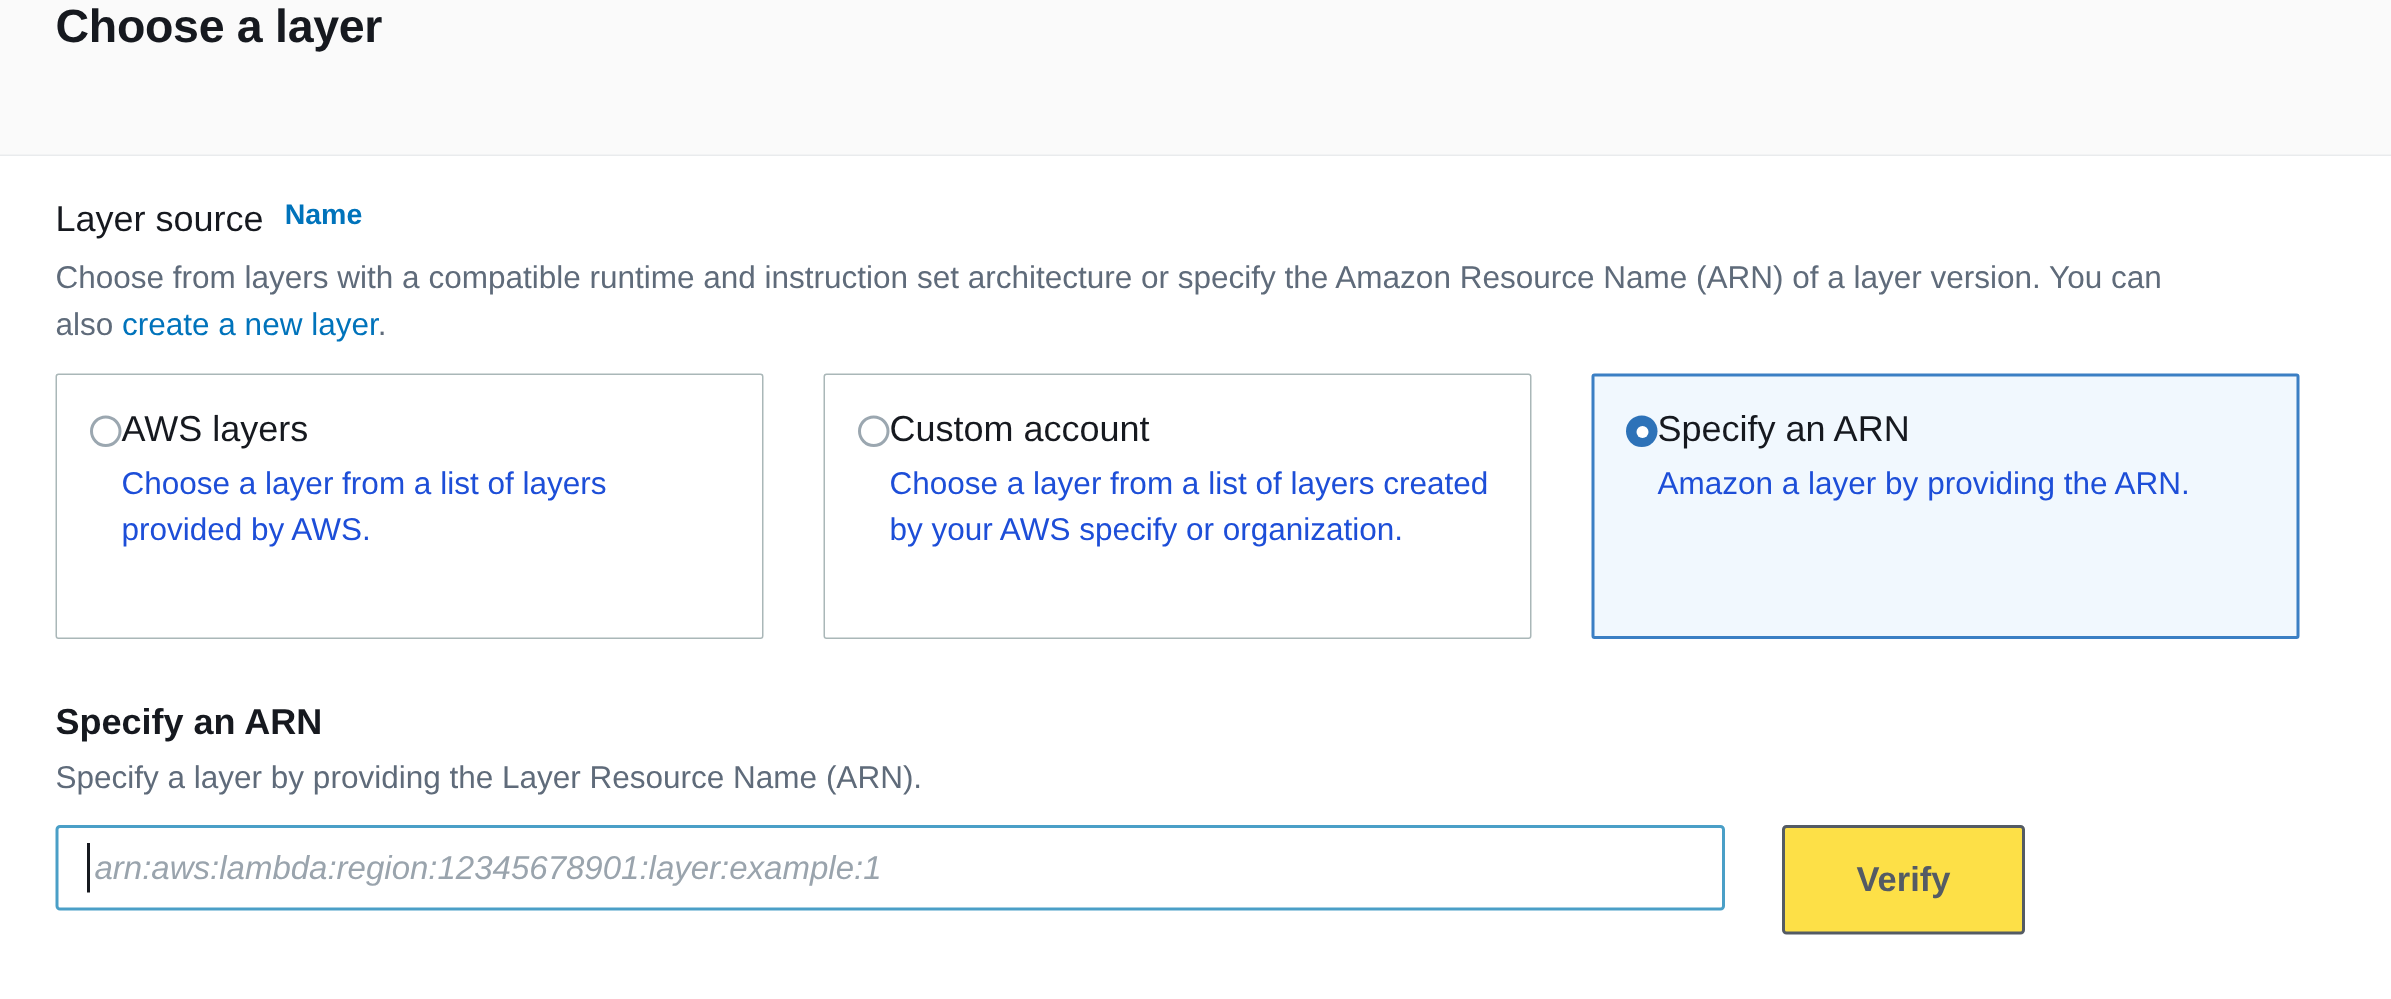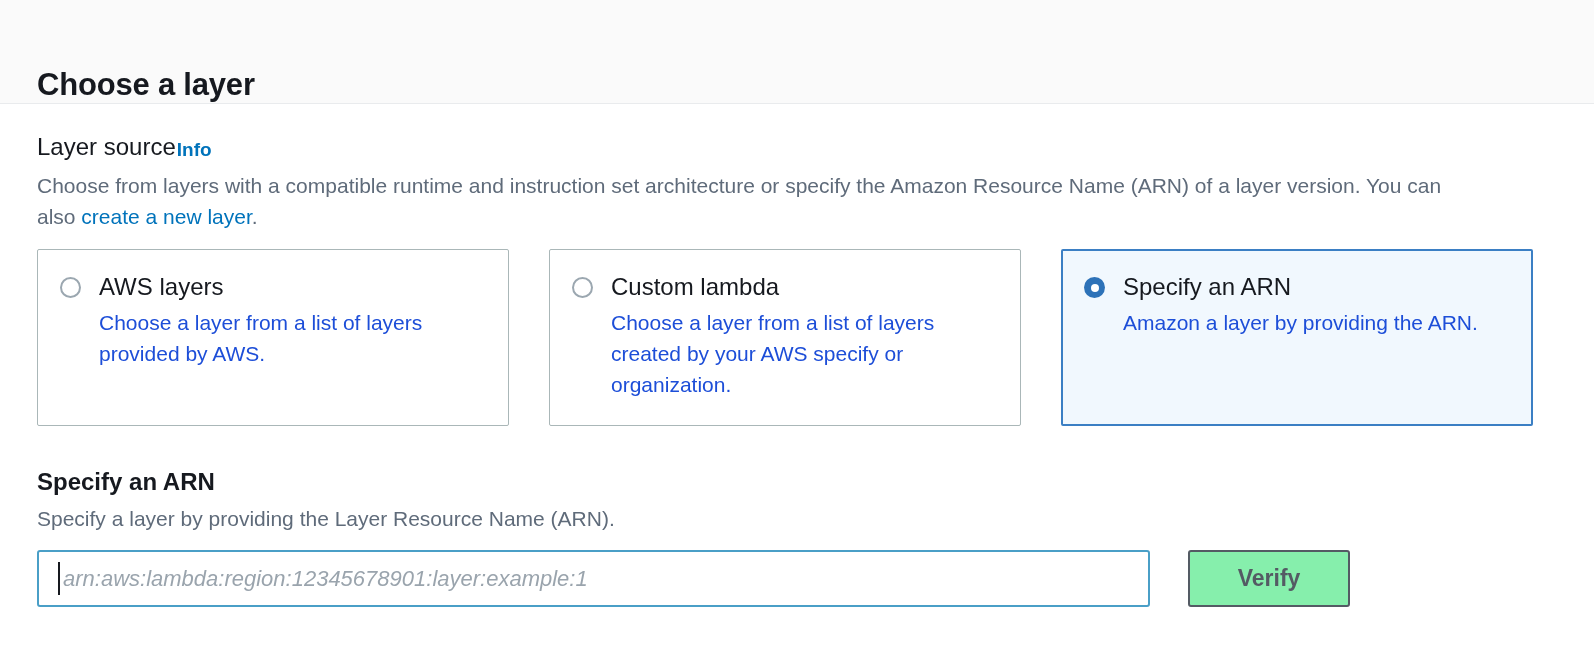--- a/index.html
+++ b/index.html
@@ -19,39 +19,39 @@
     background: #ffffff;
     overflow: hidden;
   }
 
   
   .modal-header {
     height: 104px;
     background: #fafafa;
     border-bottom: 1px solid #e9ebed;
     display: flex;
-    align-items: flex-end;
+    align-items: flex-start;
     padding-left: 37px;
   }
   .modal-title {
     font-size: 31px;
     font-weight: bold;
     color: #16191f;
     letter-spacing: -0.2px;
   }
 
   
   .modal-body {
     padding: 29px 37px 0 37px;
   }
 
   .section-label-row {
     display: flex;
-    align-items: flex-end;
-    gap: 1px;
+    align-items: flex-start;
+    gap: 14px;
   }
   .section-label {
     font-size: 24px;
     font-weight: normal;
     color: #16191f;
   }
   .info-link {
     font-size: 19px;
     font-weight: bold;
     color: #0073bb;
@@ -78,21 +78,21 @@
     margin-top: 17px;
   }
   .tile {
     width: 472px;
     height: 177px;
     border: 1px solid #aab7b8;
     border-radius: 2px;
     background: #ffffff;
     padding: 22px 22px 0 22px;
     display: flex;
-    gap: 18px;
+    gap: 0;
     cursor: pointer;
   }
   .tile.selected {
     border: 2px solid #3b7fc4;
     background: #f1f8fe;
     padding: 21px 21px 0 21px;
   }
 
   .radio {
     flex: 0 0 auto;
@@ -182,65 +182,65 @@
     position: absolute;
     left: 21px;
     top: 12px;
     width: 2px;
     height: 33px;
     background: #16191f;
   }
 
   .verify-button {
     width: 162px;
-    height: 57px;
+    height: 73px;
     border: 2px solid #545b64;
     border-radius: 3px;
-    background: #86efac;
+    background: #fde047;
     font-family: "Liberation Sans", "DejaVu Sans", sans-serif;
     font-size: 23px;
     font-weight: bold;
     color: #545b64;
     cursor: pointer;
   }
 </style>
 </head>
 <body>
 
 <div class="page">
 
   <div class="modal-header">
     <div class="modal-title">Choose a layer</div>
   </div>
 
   <div class="modal-body">
 
     <div class="section-label-row">
       <span class="section-label">Layer source</span>
-      <span class="info-link">Info</span>
+      <span class="info-link">Name</span>
     </div>
 
     <div class="section-desc">
       <span>Choose from layers with a compatible runtime and instruction set architecture or specify the Amazon Resource Name (ARN) of a layer version. You can also </span><span class="inline-link">create a new layer</span><span>.</span>
     </div>
 
     <div class="tile-row">
 
       <div class="tile">
         <span class="radio"></span>
         <span class="tile-text">
           <span class="tile-title">AWS layers</span>
           <span class="tile-desc" style="display:block">Choose a layer from a list of layers provided by AWS.</span>
         </span>
       </div>
 
       <div class="tile">
         <span class="radio"></span>
         <span class="tile-text">
-          <span class="tile-title">Custom lambda</span>
+          <span class="tile-title">Custom account</span>
           <span class="tile-desc" style="display:block">Choose a layer from a list of layers created by your AWS specify or organization.</span>
         </span>
       </div>
 
       <div class="tile selected">
         <span class="radio checked"></span>
         <span class="tile-text">
           <span class="tile-title">Specify an ARN</span>
           <span class="tile-desc" style="display:block">Amazon a layer by providing the ARN.</span>
         </span>

